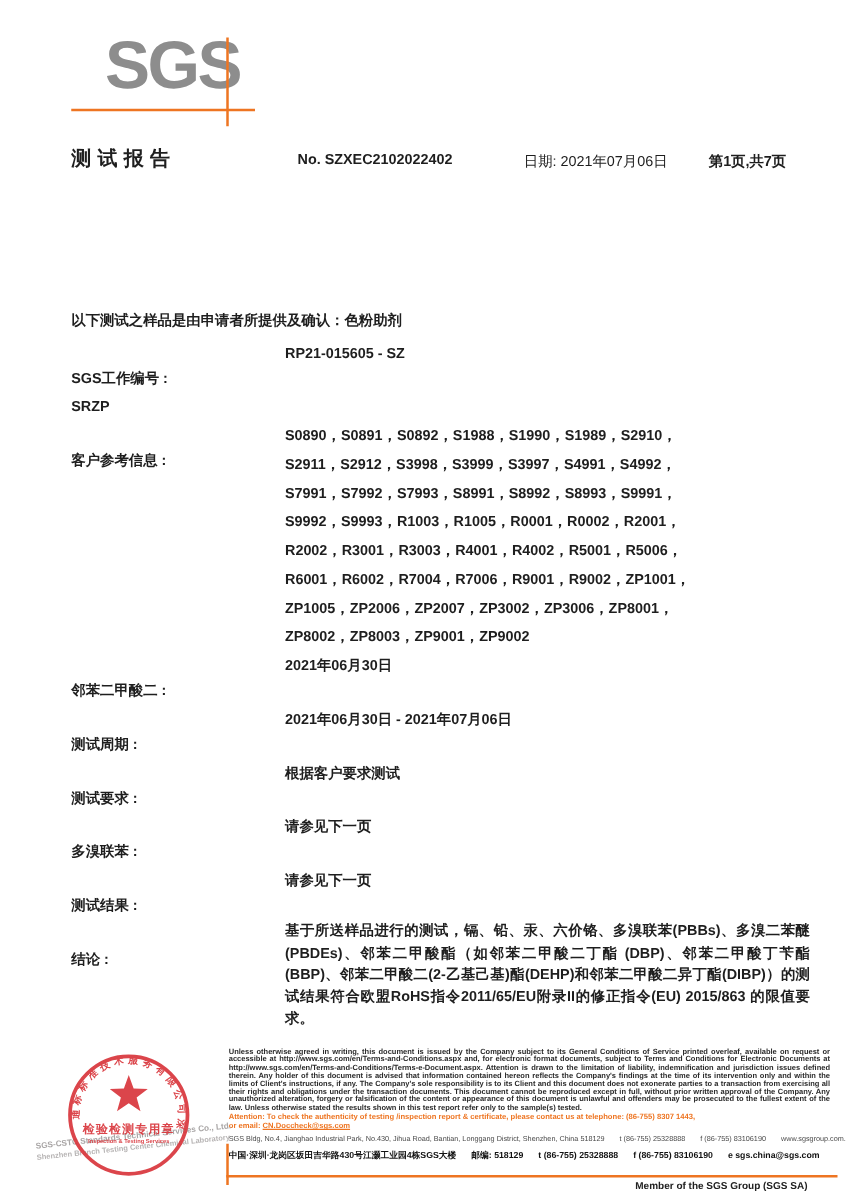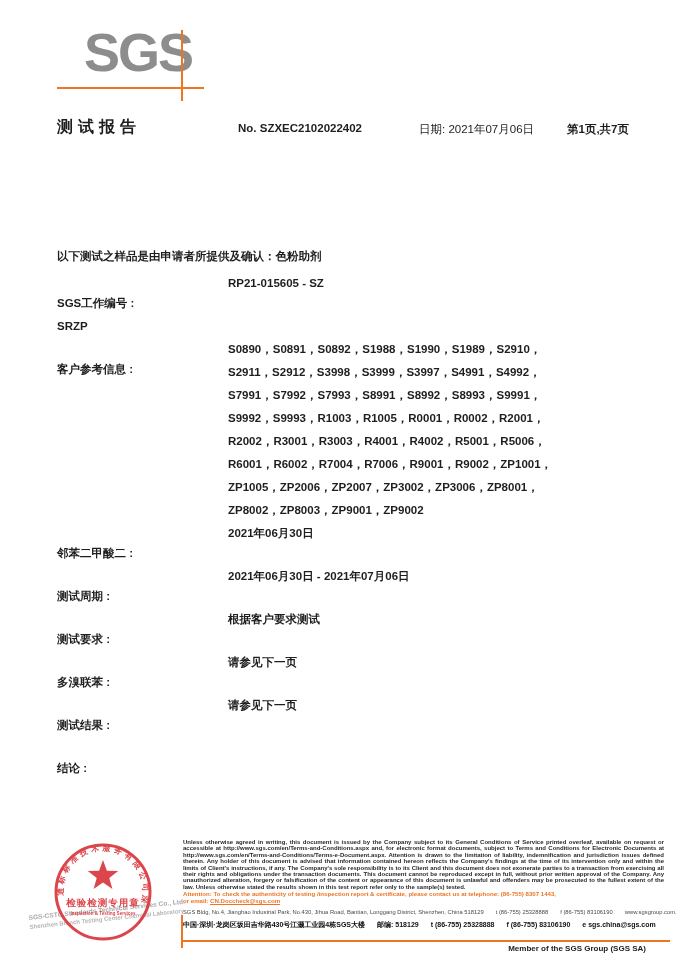--- a/index.html
+++ b/index.html
@@ -102,20 +102,21 @@
     <div class="frow">
       <span class="flabel">多溴联苯 :</span>
       <span class="fvalue">请参见下一页</span>
     </div>
     <div class="frow">
       <span class="flabel">测试结果 :</span>
       <span class="fvalue">请参见下一页</span>
     </div>
     <div class="frow">
       <span class="flabel">结论 :</span>
+      <span class="fvalue conclusion-val">基于所送样品进行的测试，镉、铅、汞、六价铬、多溴联苯(PBBs)、多溴二苯醚(PBDEs)、邻苯二甲酸酯（如邻苯二甲酸二丁酯 (DBP)、邻苯二甲酸丁苄酯(BBP)、邻苯二甲酸二(2-乙基己基)酯(DEHP)和邻苯二甲酸二异丁酯(DIBP)）的测试结果符合欧盟RoHS指令2011/65/EU附录II的修正指令(EU) 2015/863 的限值要求。</span>
     </div>
   </div>
 
   <div class="co-gray">
     <div class="l1">SGS-CSTC Standards Technical Services Co., Ltd.</div>
     <div class="l2">Shenzhen Branch Testing Center Chemical Laboratory</div>
   </div>
 
   <svg class="stamp" width="112" height="106" viewBox="0 0 112 106">
     <defs>

